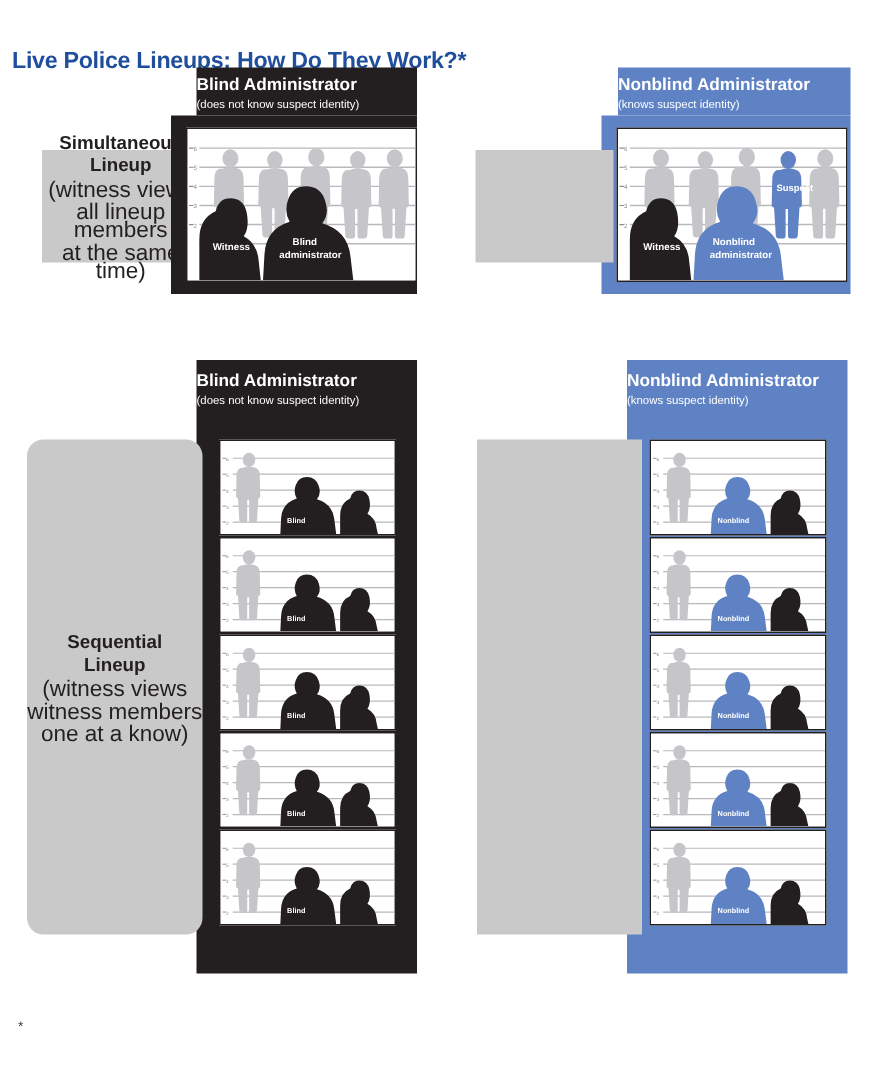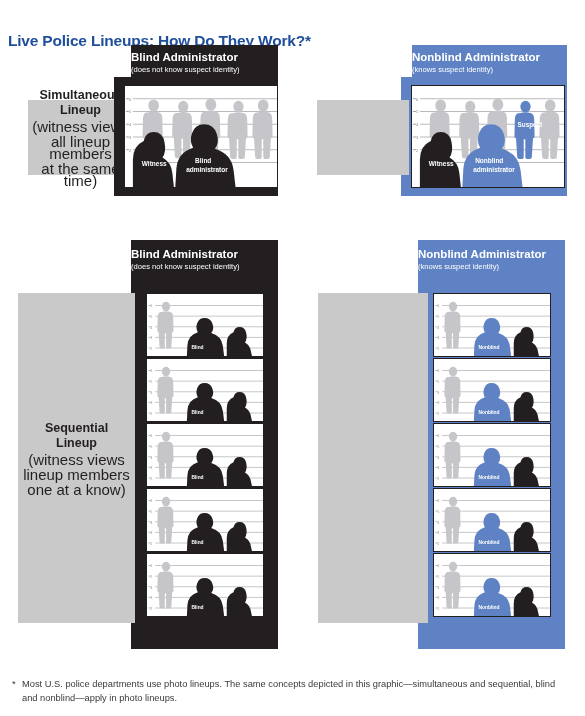--- a/index.html
+++ b/index.html
@@ -260,25 +260,25 @@
   </svg>
 </div>
 
 <div style="position:absolute; left:131px; top:240px; width:147px; height:409px; background:#231f20;"></div>
 
 <div class="admin-header" style="left:131px; top:242px; width:147px; height:30px; background:transparent;">
   <div class="ah-title">Blind Administrator</div>
   <div class="ah-sub">(does not know suspect identity)</div>
 </div>
 
-<div class="side-label" style="left:18px; top:293px; width:117px; height:330px;">
+<div class="side-label" style="left:18px; top:293px; width:117px; height:330px;border-radius:11px;">
   <div class="sl-title">Sequential</div>
   <div class="sl-title">Lineup</div>
   <div class="sl-sub">(witness views</div>
-  <div class="sl-sub">lineup members</div>
+  <div class="sl-sub">witness members</div>
   <div class="sl-sub">one at a know)</div>
 </div>
 
 <div id="seq-blind-panels">
     <div class="scene" style="left: 146px; top: 293px; width: 118px; height: 64px; border: 1px solid rgb(35, 31, 32);">
   <svg viewBox="0 0 128 70" preserveAspectRatio="none">
     <rect x="0" y="0" width="128" height="70" fill="#ffffff"></rect>
     <g stroke="#b9b9bd" stroke-width="0.9">
           <line x1="9" y1="13" x2="128" y2="13"></line>
           <line x1="9" y1="25" x2="128" y2="25"></line>
@@ -715,14 +715,13 @@
       <path d="M88 70 l0 -14 q0 -9.5 7.4 -12.8 q1.4 -6 6.7 -6 q6 0 7.4 6.7 q1.4 6.7 -1.4 10.8 q6 3.4 6.7 10.8 l1 4.5 z"></path>
     </g>
 
     <text x="49" y="62" fill="#ffffff" font-size="5.4" font-weight="bold" font-family="Liberation Sans, sans-serif">Nonblind</text>
   </svg>
     </div>
   </div>
 
 <div class="footnote">
   <span class="star">*</span>
-  <span>Most U.S. police departments use photo lineups. The same concepts depicted in this graphic—simultaneous and sequential, blind and nonblind—apply in photo lineups.</span>
 </div>
 
 </body></html>

